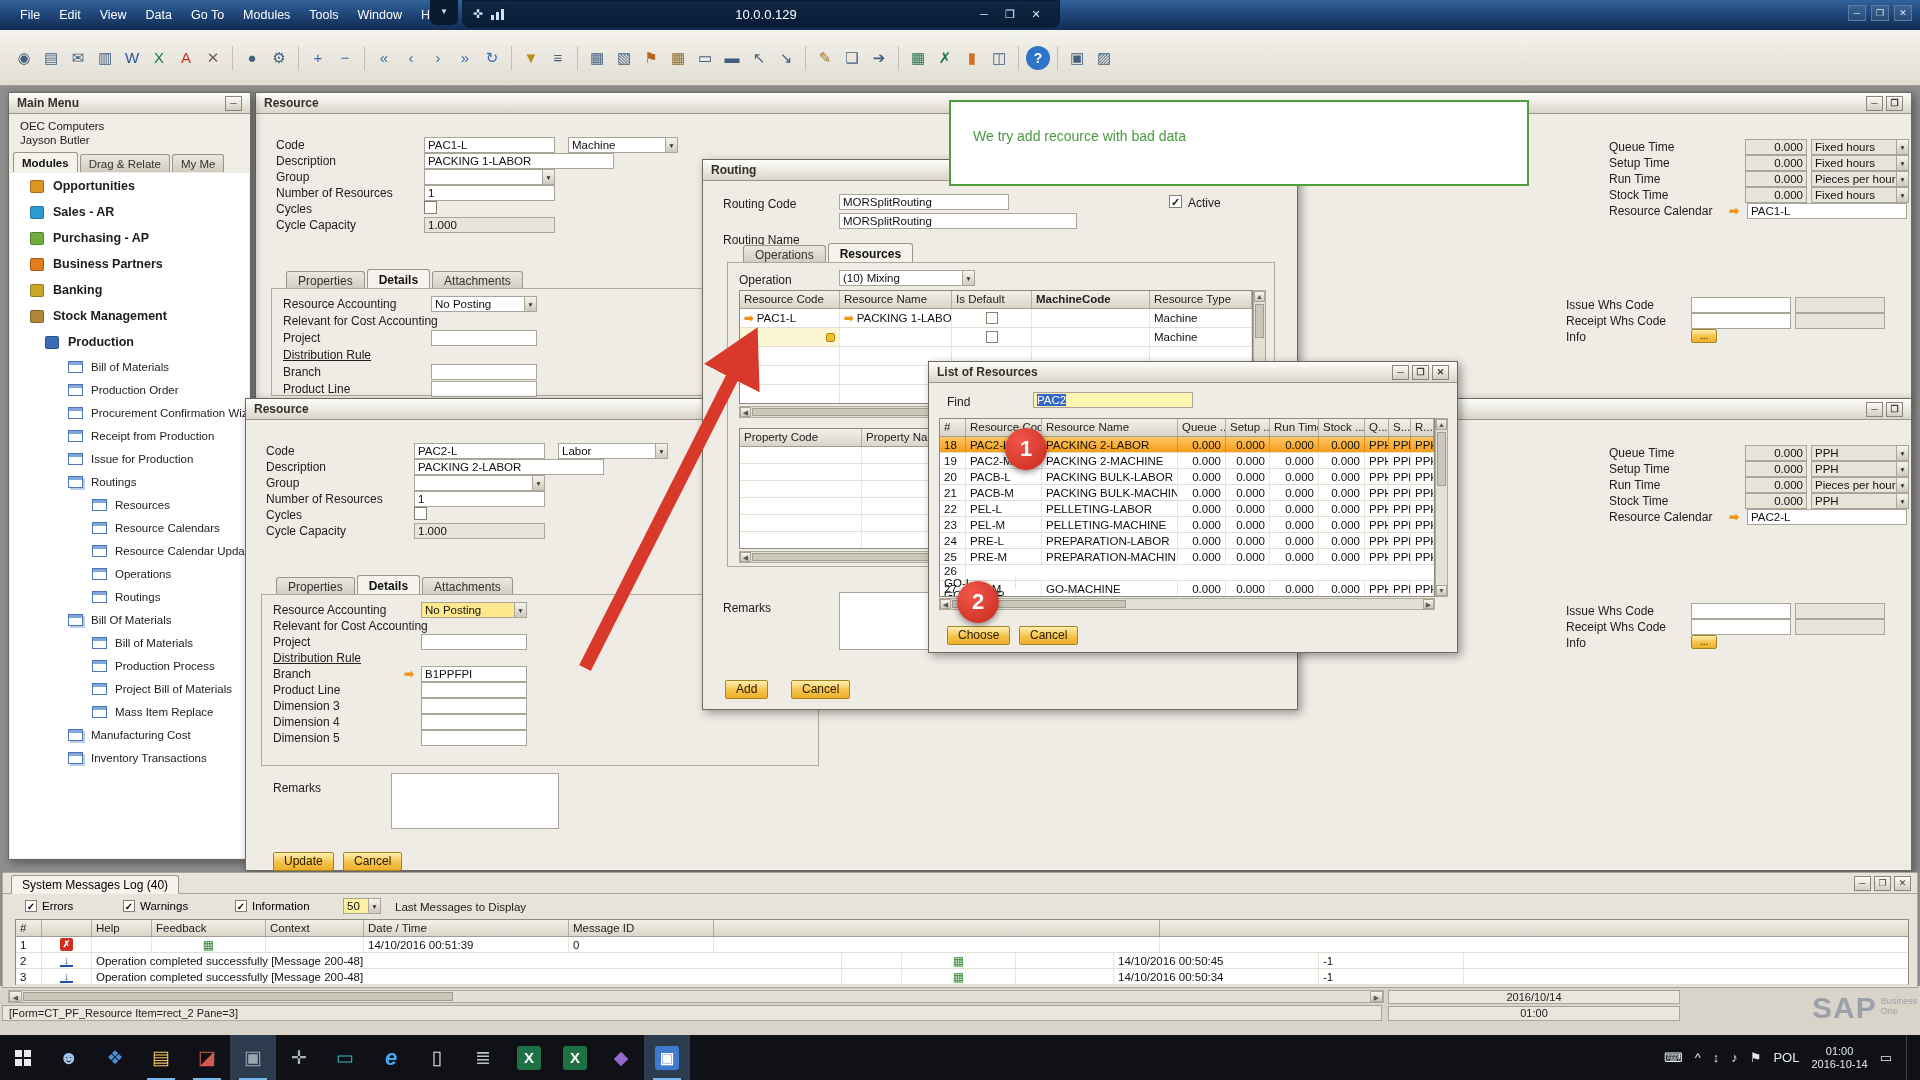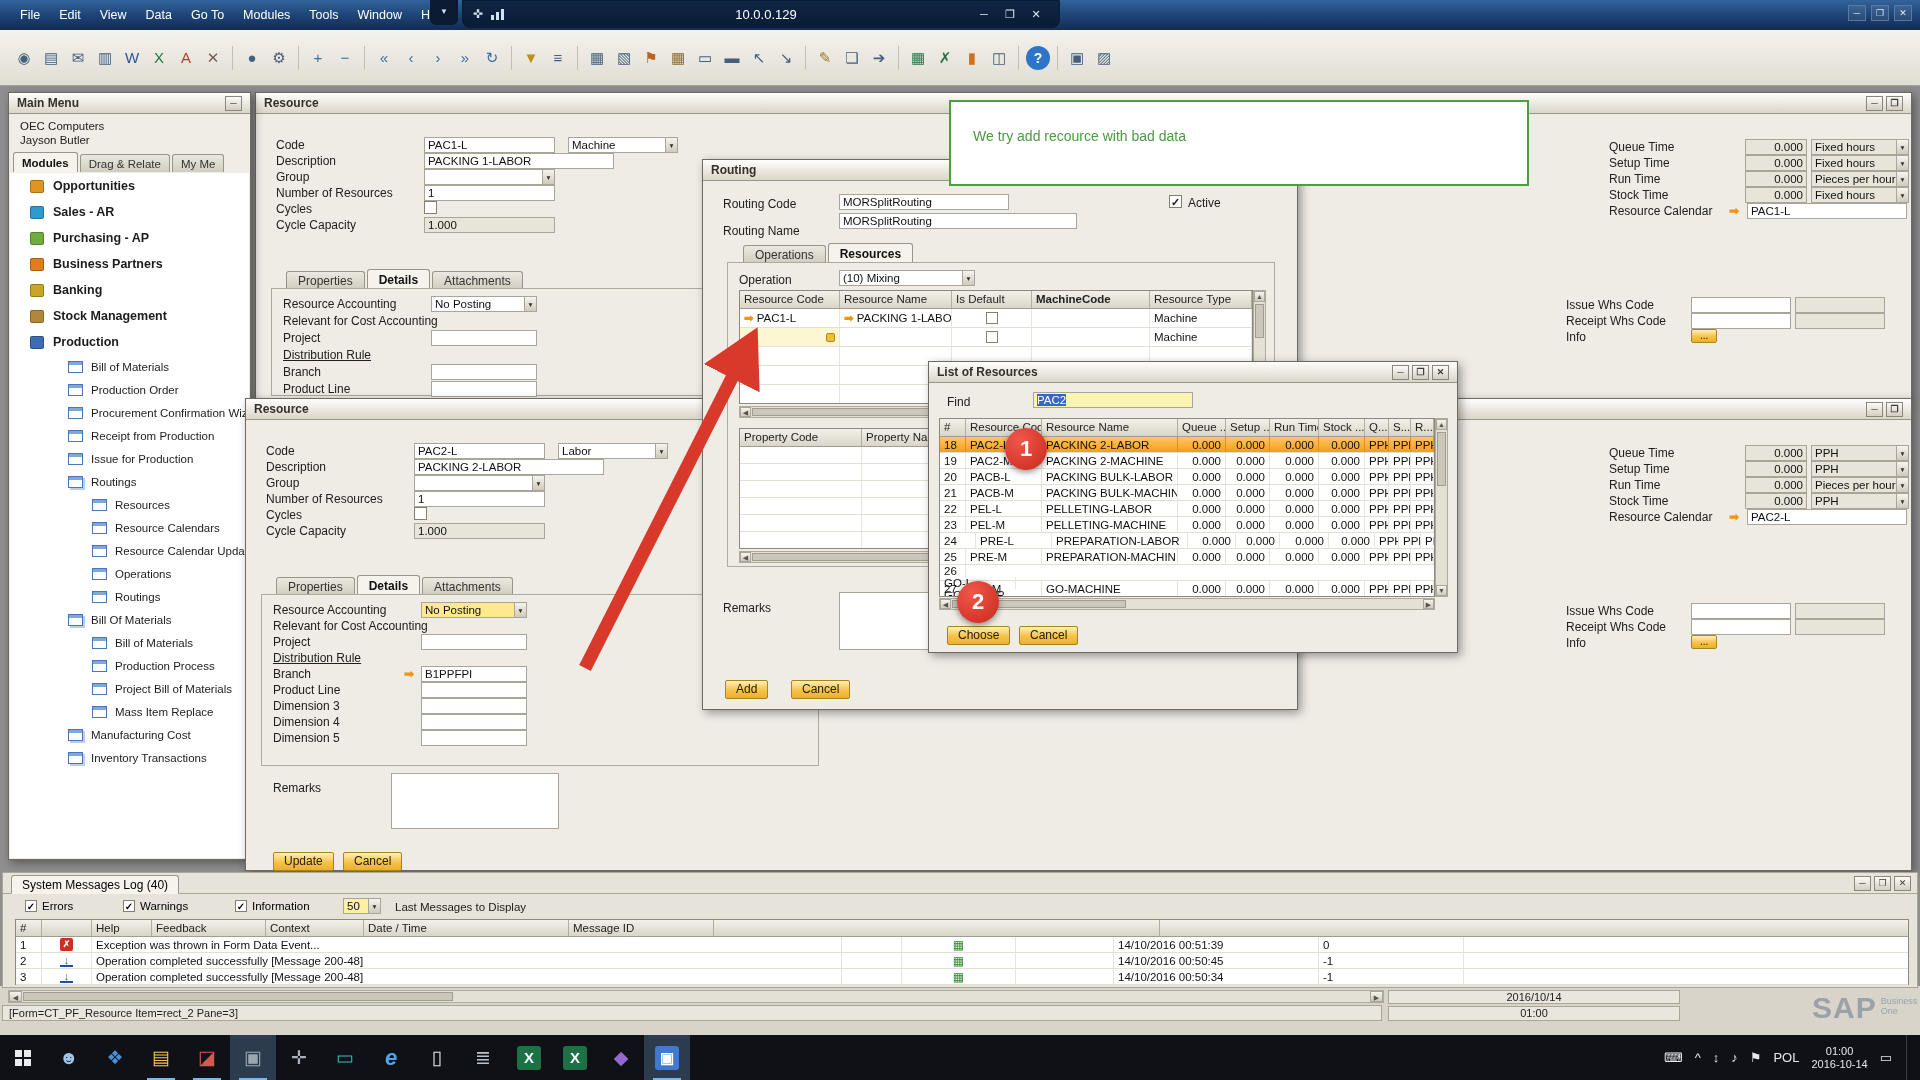--- a/index.html
+++ b/index.html
@@ -222,21 +222,21 @@
         <span>Business Partners</span>
       </div>
       <div class="mmrow mod" style="padding-left: 20px;">
         <span class="mmicon" style="background: rgb(202, 165, 40);"></span>
         <span>Banking</span>
       </div>
       <div class="mmrow mod" style="padding-left: 20px;">
         <span class="mmicon" style="background: rgb(179, 135, 58);"></span>
         <span>Stock Management</span>
       </div>
-      <div class="mmrow mod" style="padding-left: 20px;">
+      <div class="mmrow mod" style="padding-left: 35px;">
         <span class="mmicon" style="background: rgb(60, 108, 180);"></span>
         <span>Production</span>
       </div>
       <div class="mmrow" style="padding-left: 58px;">
         <span class="mmdoc"></span>
         <span>Bill of Materials</span>
       </div>
       <div class="mmrow" style="padding-left: 58px;">
         <span class="mmdoc"></span>
         <span>Production Order</span>
@@ -442,21 +442,21 @@
     <div class="goldbtn" style="left: 27px; top: 453px;">Update</div>
     <div class="goldbtn" style="left: 97px; top: 453px;">Cancel</div>
   </div>
 
 <div class="win" id="win-rt" style="left:702px;top:159px;width:596px;height:551px;z-index:30">
   <div class="wtb">
     <span>Routing</span>
   </div>
   <div class="lbl" style="left:20px;top:36px">Routing Code</div>
   <div class="fld" style="left:136px;top:34px;width:170px">MORSplitRouting</div>
-  <div class="lbl" style="left:20px;top:63px">Routing Name</div>
+  <div class="lbl" style="left:20px;top:72px">Routing Name</div>
   <div class="fld" style="left:136px;top:53px;width:238px">MORSplitRouting</div>
   <div class="chkbox" id="rt-active-chk" style="left:466px;top:35px">✓</div>
   <div class="lbl" style="left:485px;top:35px">Active</div>
   <div class="tabrow" id="rt-tabs" style="left:40px;top:83px">
       <div class="tab">Operations</div>
       <div class="tab on">Resources</div>
     </div>
   <div class="groupbox" style="left:24px;top:102px;width:548px;height:305px"></div>
   <div class="lbl" style="left:36px;top:112px">Operation</div>
   <div class="combo" style="left:136px;top:110px;width:136px"><span>(10) Mixing</span><span class="cbtn">▼</span></div>
@@ -675,21 +675,21 @@
         <div style="width: 136px;">PELLETING-MACHINE</div>
         <div class="rnum" style="width: 48px;">0.000</div>
         <div class="rnum" style="width: 44px;">0.000</div>
         <div class="rnum" style="width: 49px;">0.000</div>
         <div class="rnum" style="width: 46px;">0.000</div>
         <div style="width: 24px;">PPH</div>
         <div style="width: 22px;">PPH</div>
         <div style="width: 23px;">PPH</div>
       </div>
       <div class="gr" style="height: 16px;">
-        <div style="width: 36px;">24</div>
+        <div style="width: 26px;">24</div>
         <div style="width: 76px;">PRE-L</div>
         <div style="width: 136px;">PREPARATION-LABOR</div>
         <div class="rnum" style="width: 48px;">0.000</div>
         <div class="rnum" style="width: 44px;">0.000</div>
         <div class="rnum" style="width: 49px;">0.000</div>
         <div class="rnum" style="width: 46px;">0.000</div>
         <div style="width: 24px;">PPH</div>
         <div style="width: 22px;">PPH</div>
         <div style="width: 23px;">PPH</div>
       </div>
@@ -789,21 +789,20 @@
         <div style="line-height: 16px; width: 98px;">Context</div>
         <div style="line-height: 16px; width: 205px;">Date / Time</div>
         <div style="line-height: 16px; width: 145px;">Message ID</div>
         <div style="line-height: 16px; width: 446px;"></div>
       </div>
       <div class="gr" style="height: 16px;">
         <div style="width: 26px;">1</div>
         <div style="width: 50px;">
           <span class="sev-err">✗</span>
         </div>
-        <div style="width: 750px;">Exception was thrown in Form Data Event...</div>
         <div style="width: 60px;"></div>
         <div style="width: 114px;">
           <span class="fbicon">▦</span>
         </div>
         <div style="width: 98px;"></div>
         <div style="width: 205px;">14/10/2016  00:51:39</div>
         <div style="width: 145px;">0</div>
         <div style="width: 446px;"></div>
       </div>
       <div class="gr" style="height: 16px;">

